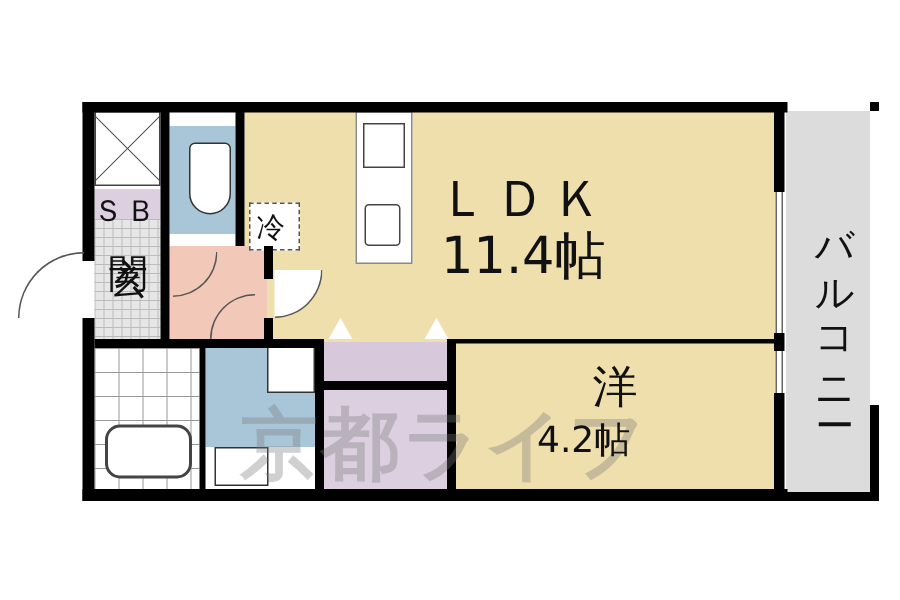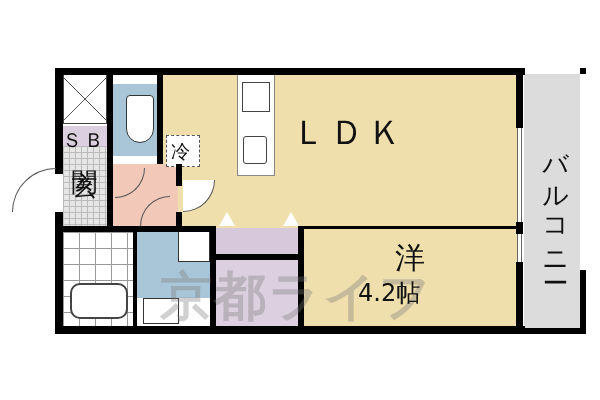--- a/index.html
+++ b/index.html
@@ -71,18 +71,19 @@
   <div class="abs" style="left:183px;top:180px;width:32px;height:32px;border:1px solid #555;border-left:none;border-top:none;border-radius:0 0 32px 0;background:#fff;"></div>
   <div class="abs" style="left:219px;top:212px;width:0;height:0;border-left:8px solid transparent;border-right:8px solid transparent;border-bottom:14px solid #fff;"></div>
   <div class="abs" style="left:283px;top:212px;width:0;height:0;border-left:8px solid transparent;border-right:8px solid transparent;border-bottom:14px solid #fff;"></div>
 
   <div class="abs" style="left:517px;top:128px;width:5px;height:94px;background:#fff;border-left:1px solid #666;border-right:1px solid #666;"></div>
   <div class="abs" style="left:517px;top:234px;width:5px;height:28px;background:#fff;border-left:1px solid #666;border-right:1px solid #666;"></div>
 
   <div class="wm" style="left:160px;top:262px;font-size:52px;">京都ライフ</div>
 
   <div class="lbl" style="left:292px;top:110px;font-size:34px;letter-spacing:4px;">ＬＤＫ</div>
+  <div class="lbl" style="left:294px;top:148px;font-size:34px;">11.4帖</div>
   <div class="lbl" style="left:395px;top:238px;font-size:30px;">洋</div>
   <div class="lbl" style="left:358px;top:277px;font-size:24px;">4.2帖</div>
   <div class="lbl" style="left:539px;top:135px;font-size:26px;writing-mode:vertical-rl;letter-spacing:4px;">バルコニー</div>
   <div class="lbl" style="left:70px;top:150px;font-size:26px;writing-mode:vertical-rl;line-height:30px;">玄関</div>
   <div class="lbl" style="left:62px;top:127px;font-size:20px;letter-spacing:2px;">ＳＢ</div>
 </div>
 
 </body></html>

